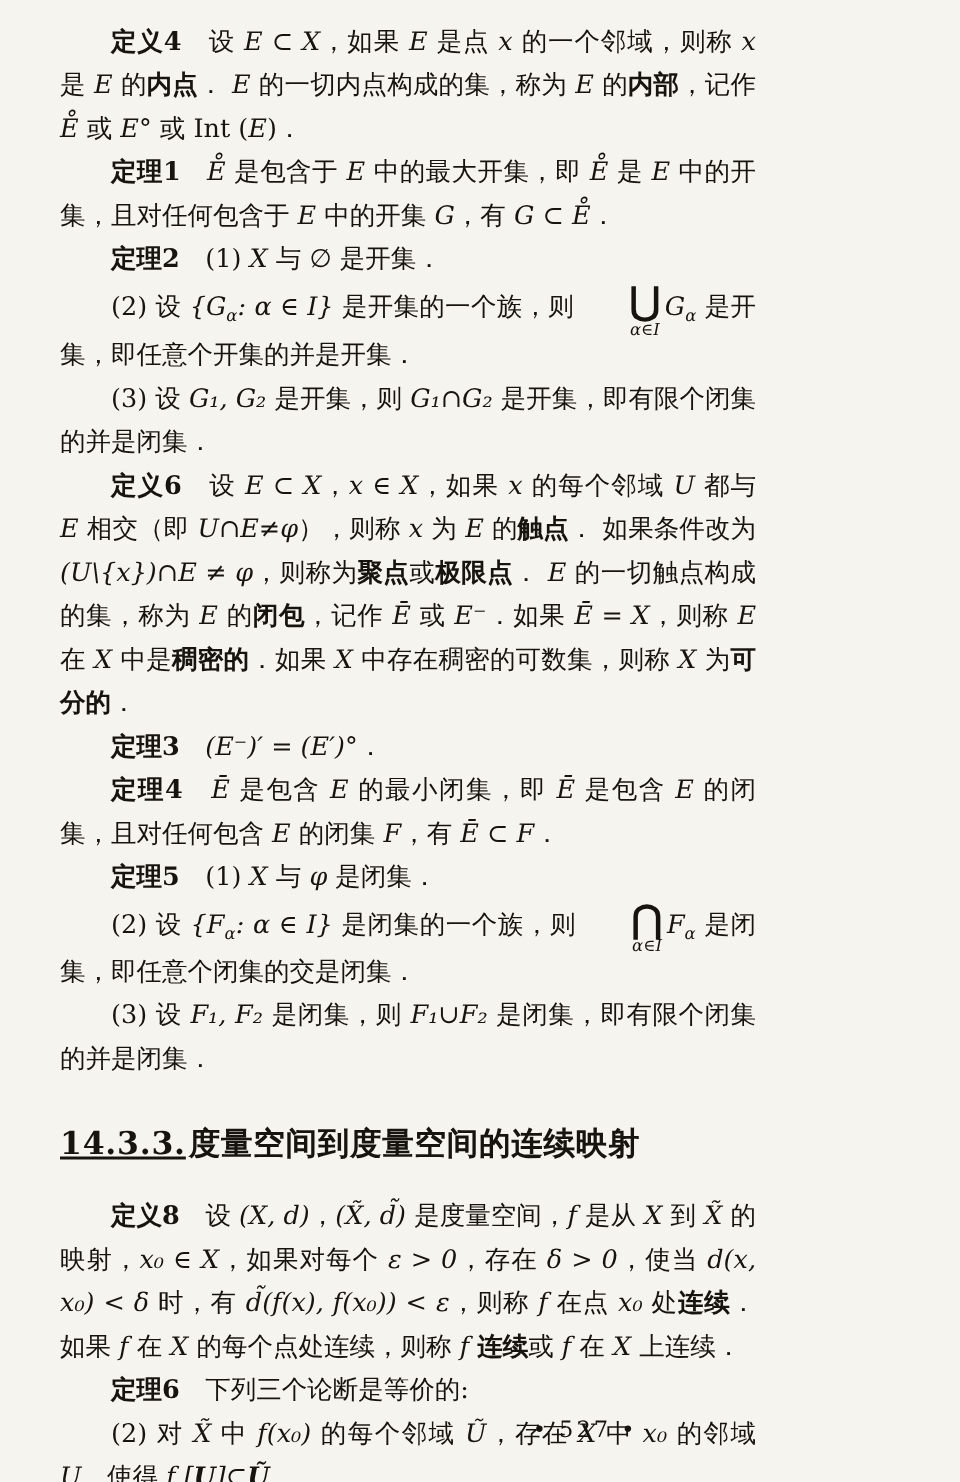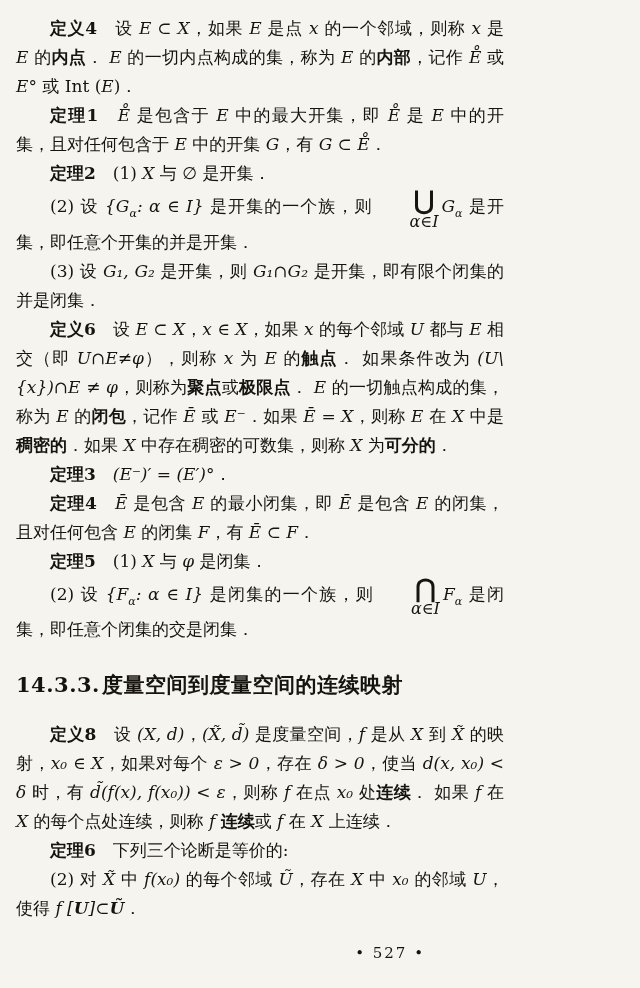--- a/index.html
+++ b/index.html
@@ -6,21 +6,21 @@
   body{
     width:640px;height:988px;
     background:#f6f4ee;
     font-family:"DejaVu Serif","Liberation Serif",serif;
     color:#17140f;
     overflow:hidden;
   }
   .page{
     box-sizing:border-box;
     width:532px;height:988px;
-    padding:14px 28px 0 16px;
+    padding:14px 28px 0 40px;
     position:relative;
   }
   p.line{
     margin:0;
     font-size:17px;
     line-height:29px;
     text-align:justify;
     text-indent:2em;
   }
   .b{font-weight:bold;font-style:normal;}
@@ -33,29 +33,29 @@
     display:inline-flex;
     flex-direction:column;
     align-items:center;
     vertical-align:middle;
     line-height:1;
     margin:0 3px;
     transform:translateY(2px);
   }
   .stack .stk-main{font-style:normal;}
   .stack.op .stk-main{font-size:25px;font-weight:bold;line-height:0.9;}
-  .stack .stk-sub{font-size:16px;font-style:italic;margin-top:1px;}
+  .stack .stk-sub{font-size:11px;font-style:italic;margin-top:1px;}
   h2.section-heading{
     margin:27px 0 21px 0;
     font-size:21px;
     font-weight:bold;
     letter-spacing:0.5px;
     text-indent:0;
   }
-  h2 .heading-number{margin-right:2px;}
+  h2 .heading-number{margin-right:2px;text-decoration:underline;}
   .footer{
     position:absolute;
     bottom:26px;
     right:107px;
     font-size:15px;
     letter-spacing:2px;
   }
 </style>
 </head>
 <body>
@@ -71,20 +71,21 @@
       </span><span class="i">G</span><sub class="i">α</sub><span class="n"> 是开集，即任意个开集的并是开集．</span></p>
   <p class="line"><span class="n">(3) 设 </span><span class="i">G₁, G₂</span><span class="n"> 是开集，则 </span><span class="i">G₁∩G₂</span><span class="n"> 是开集，即有限个闭集的并是闭集．</span></p>
   <p class="line"><span class="b">定义6</span><span class="n">　设 </span><span class="i">E ⊂ X</span><span class="n">，</span><span class="i">x ∈ X</span><span class="n">，如果 </span><span class="i">x</span><span class="n"> 的每个邻域 </span><span class="i">U</span><span class="n"> 都与 </span><span class="i">E</span><span class="n"> 相交（即 </span><span class="i">U∩E≠φ</span><span class="n">），则称 </span><span class="i">x</span><span class="n"> 为 </span><span class="i">E</span><span class="n"> 的</span><span class="b">触点</span><span class="n">． 如果条件改为 </span><span class="i">(U\{x})∩E ≠ φ</span><span class="n">，则称为</span><span class="b">聚点</span><span class="n">或</span><span class="b">极限点</span><span class="n">． </span><span class="i">E</span><span class="n"> 的一切触点构成的集，称为 </span><span class="i">E</span><span class="n"> 的</span><span class="b">闭包</span><span class="n">，记作 </span><span class="i">Ē</span><span class="n"> 或 </span><span class="i">E⁻</span><span class="n">．如果 </span><span class="i">Ē = X</span><span class="n">，则称 </span><span class="i">E</span><span class="n"> 在 </span><span class="i">X</span><span class="n"> 中是</span><span class="b">稠密的</span><span class="n">．如果 </span><span class="i">X</span><span class="n"> 中存在稠密的可数集，则称 </span><span class="i">X</span><span class="n"> 为</span><span class="b">可分的</span><span class="n">．</span></p>
   <p class="line"><span class="b">定理3</span><span class="n">　</span><span class="i">(E⁻)′ = (E′)°</span><span class="n">．</span></p>
   <p class="line"><span class="b">定理4</span><span class="n">　</span><span class="i">Ē</span><span class="n"> 是包含 </span><span class="i">E</span><span class="n"> 的最小闭集，即 </span><span class="i">Ē</span><span class="n"> 是包含 </span><span class="i">E</span><span class="n"> 的闭集，且对任何包含 </span><span class="i">E</span><span class="n"> 的闭集 </span><span class="i">F</span><span class="n">，有 </span><span class="i">Ē ⊂ F</span><span class="n">．</span></p>
   <p class="line"><span class="b">定理5</span><span class="n">　(1) </span><span class="i">X</span><span class="n"> 与 </span><span class="i">φ</span><span class="n"> 是闭集．</span></p>
   <p class="line"><span class="n">(2) 设 </span><span class="i">{F</span><sub class="i">α</sub><span class="i">: α ∈ I}</span><span class="n"> 是闭集的一个族，则</span><span class="stack op">
         <span class="stk-main">⋂</span>
         <span class="stk-sub">α∈I</span>
       </span><span class="i">F</span><sub class="i">α</sub><span class="n"> 是闭集，即任意个闭集的交是闭集．</span></p>
+  <p class="line"><span class="n">(3) 设 </span><span class="i">F₁, F₂</span><span class="n"> 是闭集，则 </span><span class="i">F₁∪F₂</span><span class="n"> 是闭集，即有限个闭集的并是闭集．</span></p>
 
   <h2 class="section-heading">
     <span class="heading-number">14.3.3.</span><span>度量空间到度量空间的连续映射</span>
   </h2>
 
   <p class="line"><span class="b">定义8</span><span class="n">　设 </span><span class="i">(X, d)</span><span class="n">，</span><span class="i">(X̃, d̃)</span><span class="n"> 是度量空间，</span><span class="i">f</span><span class="n"> 是从 </span><span class="i">X</span><span class="n"> 到 </span><span class="i">X̃</span><span class="n"> 的映射，</span><span class="i">x₀ ∈ X</span><span class="n">，如果对每个 </span><span class="i">ε &gt; 0</span><span class="n">，存在 </span><span class="i">δ &gt; 0</span><span class="n">，使当 </span><span class="i">d(x, x₀) &lt; δ</span><span class="n"> 时，有 </span><span class="i">d̃(f(x), f(x₀)) &lt; ε</span><span class="n">，则称 </span><span class="i">f</span><span class="n"> 在点 </span><span class="i">x₀</span><span class="n"> 处</span><span class="b">连续</span><span class="n">． 如果 </span><span class="i">f</span><span class="n"> 在 </span><span class="i">X</span><span class="n"> 的每个点处连续，则称 </span><span class="i">f</span><span class="n"> </span><span class="b">连续</span><span class="n">或 </span><span class="i">f</span><span class="n"> 在 </span><span class="i">X</span><span class="n"> 上连续．</span></p>
   <p class="line"><span class="b">定理6</span><span class="n">　下列三个论断是等价的:</span></p>
   <p class="line"><span class="n">(2) 对 </span><span class="i">X̃</span><span class="n"> 中 </span><span class="i">f(x₀)</span><span class="n"> 的每个邻域 </span><span class="i">Ũ</span><span class="n">，存在 </span><span class="i">X</span><span class="n"> 中 </span><span class="i">x₀</span><span class="n"> 的邻域 </span><span class="i">U</span><span class="n">，使得 </span><span class="i">f [</span><span class="bi">U</span><span class="i">]⊂</span><span class="bi">Ũ</span><span class="n">．</span></p>
 
   <div class="footer">• 527 •</div>

